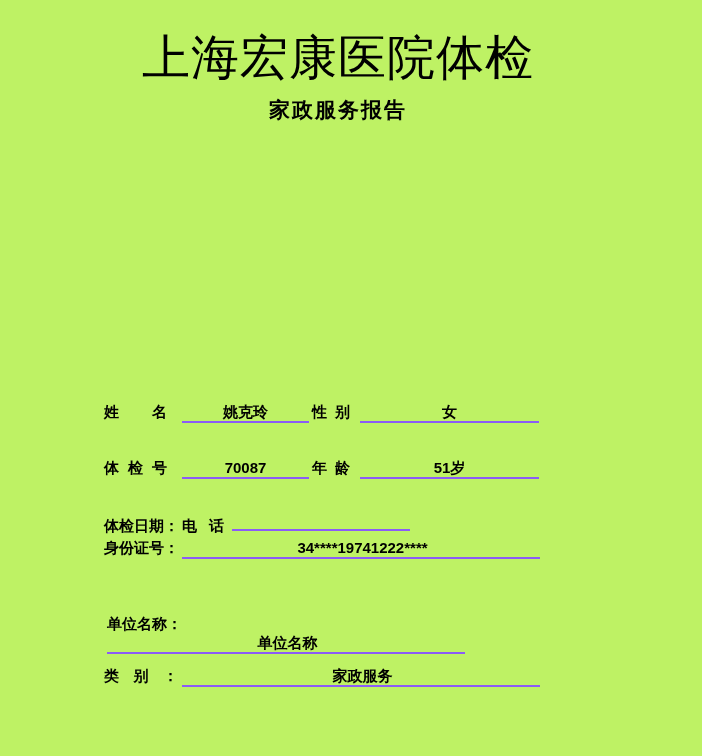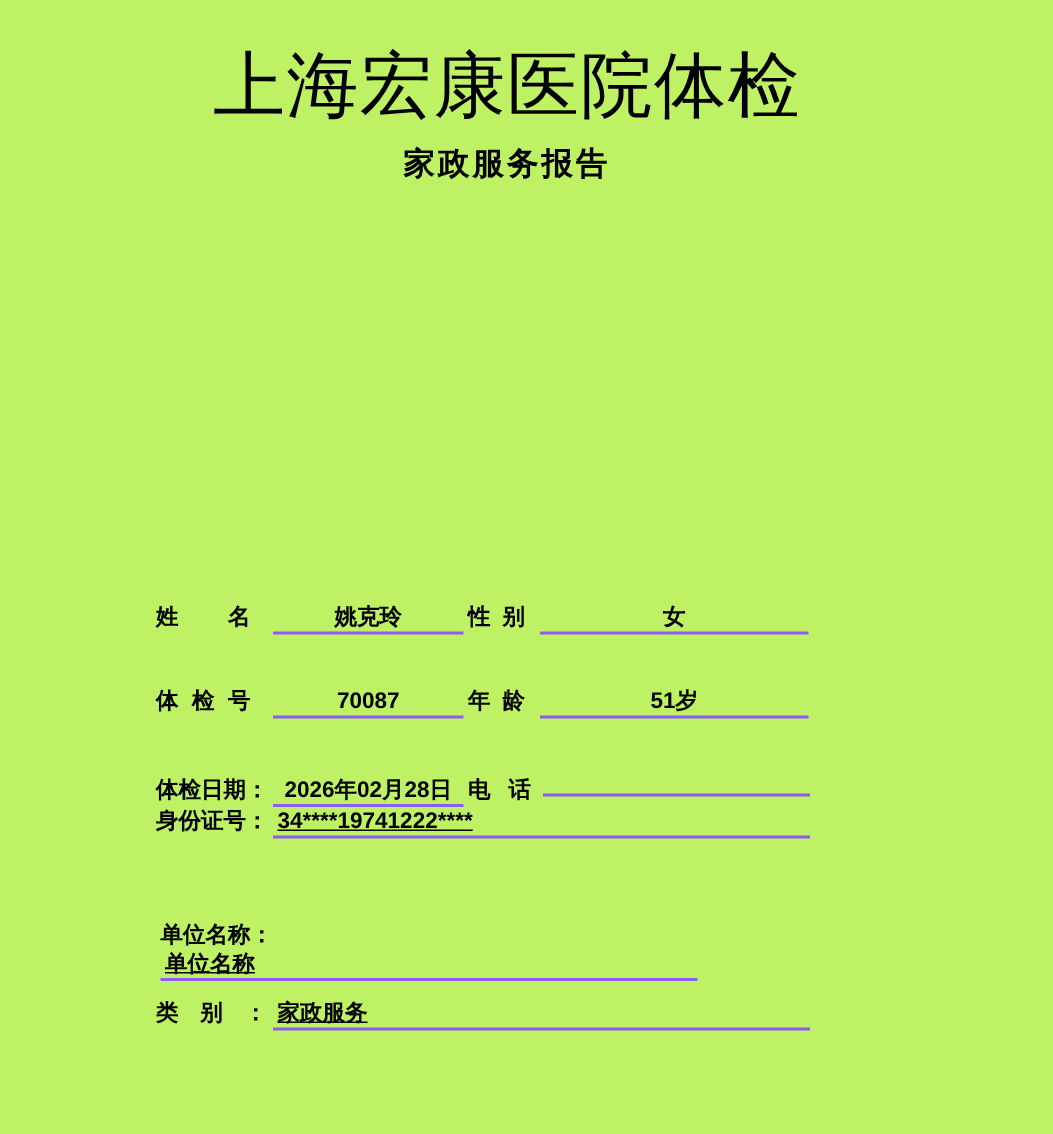--- a/index.html
+++ b/index.html
@@ -79,21 +79,21 @@
     border-bottom: 2px solid #8b5cf6;
     line-height: 19px;
     min-height: 19px;
     box-sizing: content-box;
   }
   .f1 { width: 127px; }
   .f2 { width: 179px; }
   .f2b { width: 178px; }
   .fwide { width: 358px; }
   .center { text-align: center; }
-  .leftv { text-align: left; padding-left: 3px; box-sizing: border-box; text-decoration: underline; }
+  .leftv { text-align: center; padding-left: 3px; box-sizing: border-box; }
   .ml3 { margin-left: 3px; }
   .ml4 { margin-left: 4px; }
   .ml8 { margin-left: 8px; }
   .ml10 { margin-left: 10px; }
   .ml15 { margin-left: 15px; }
 </style>
 </head>
 <body>
 
 <div class="page">
@@ -111,21 +111,20 @@
 
   <div class="row r2">
     <span class="lbl just w63">体检号</span>
     <span class="field f1 center ml15">70087</span>
     <span class="lbl just w38 ml3">年龄</span>
     <span class="field f2 center ml10">51岁</span>
   </div>
 
   <div class="row r3">
     <span class="lbl">体检日期：</span>
-    <span class="field f1 center ml3">2026年02月28日</span>
     <span class="lbl just w42 ml3">电话</span>
     <span class="field f2b center ml8"></span>
   </div>
 
   <div class="row r4">
     <span class="lbl">身份证号：</span>
     <span class="field fwide leftv ml3">34****19741222****</span>
   </div>
 
   <div class="row r5">

